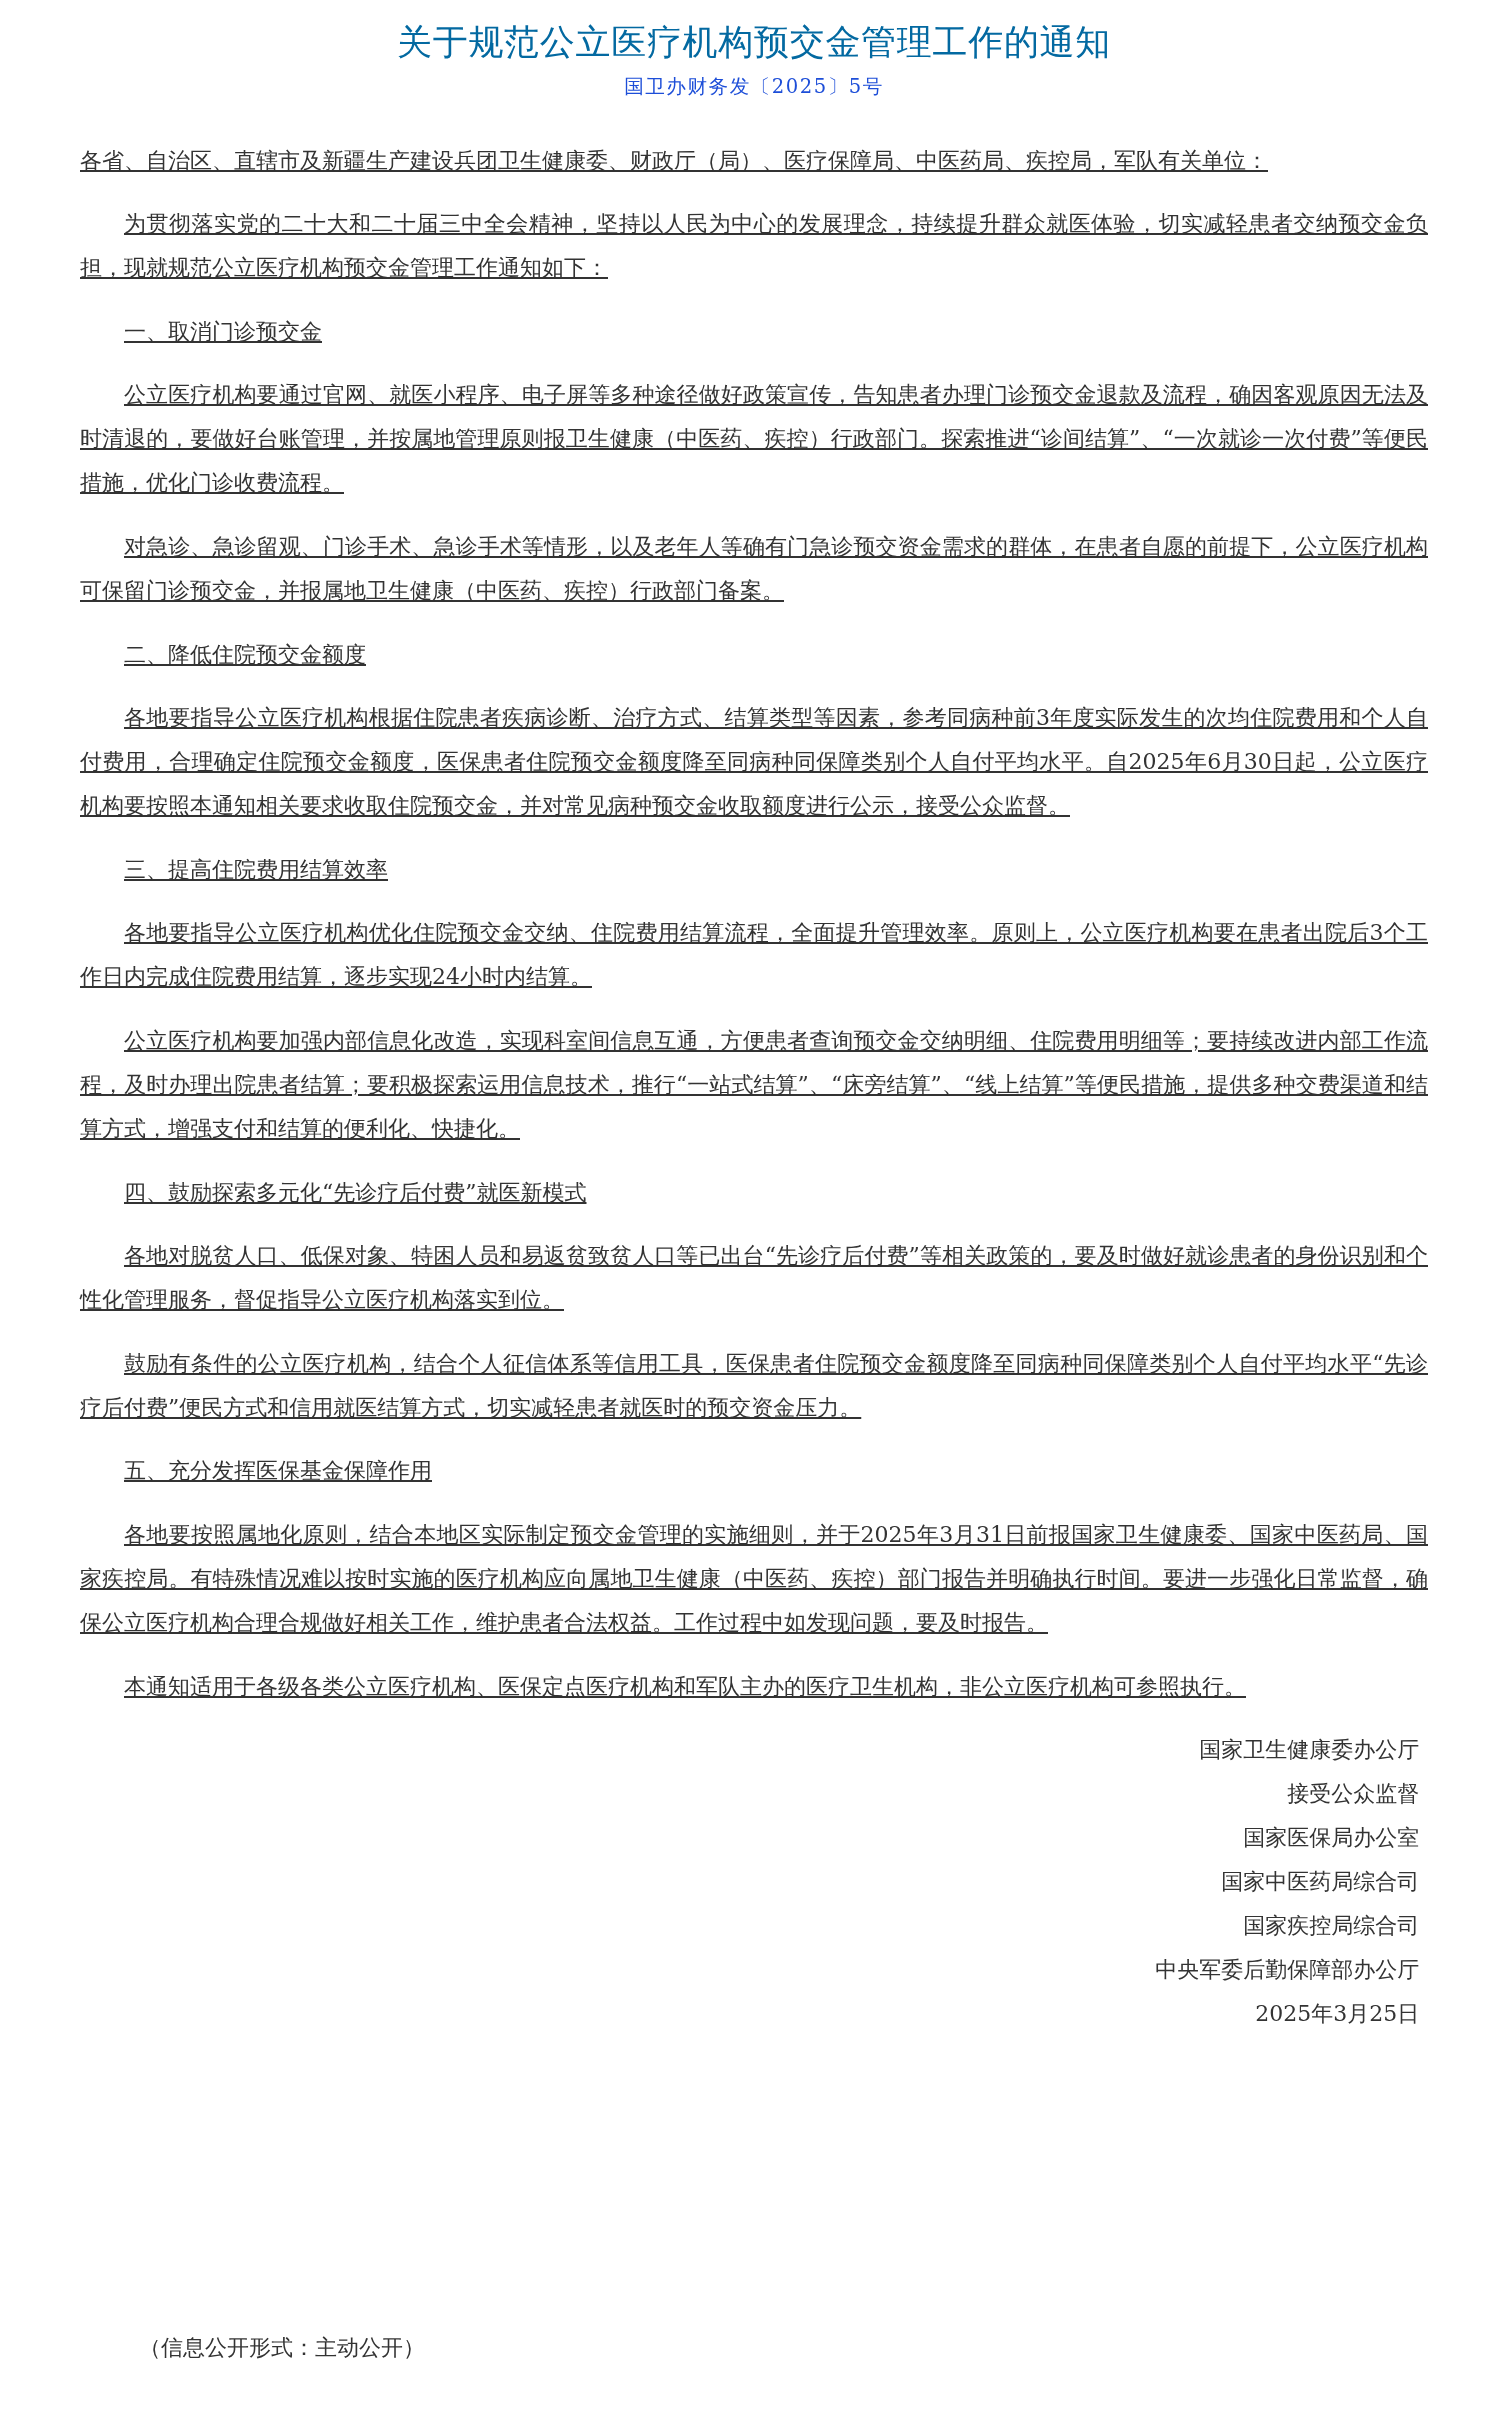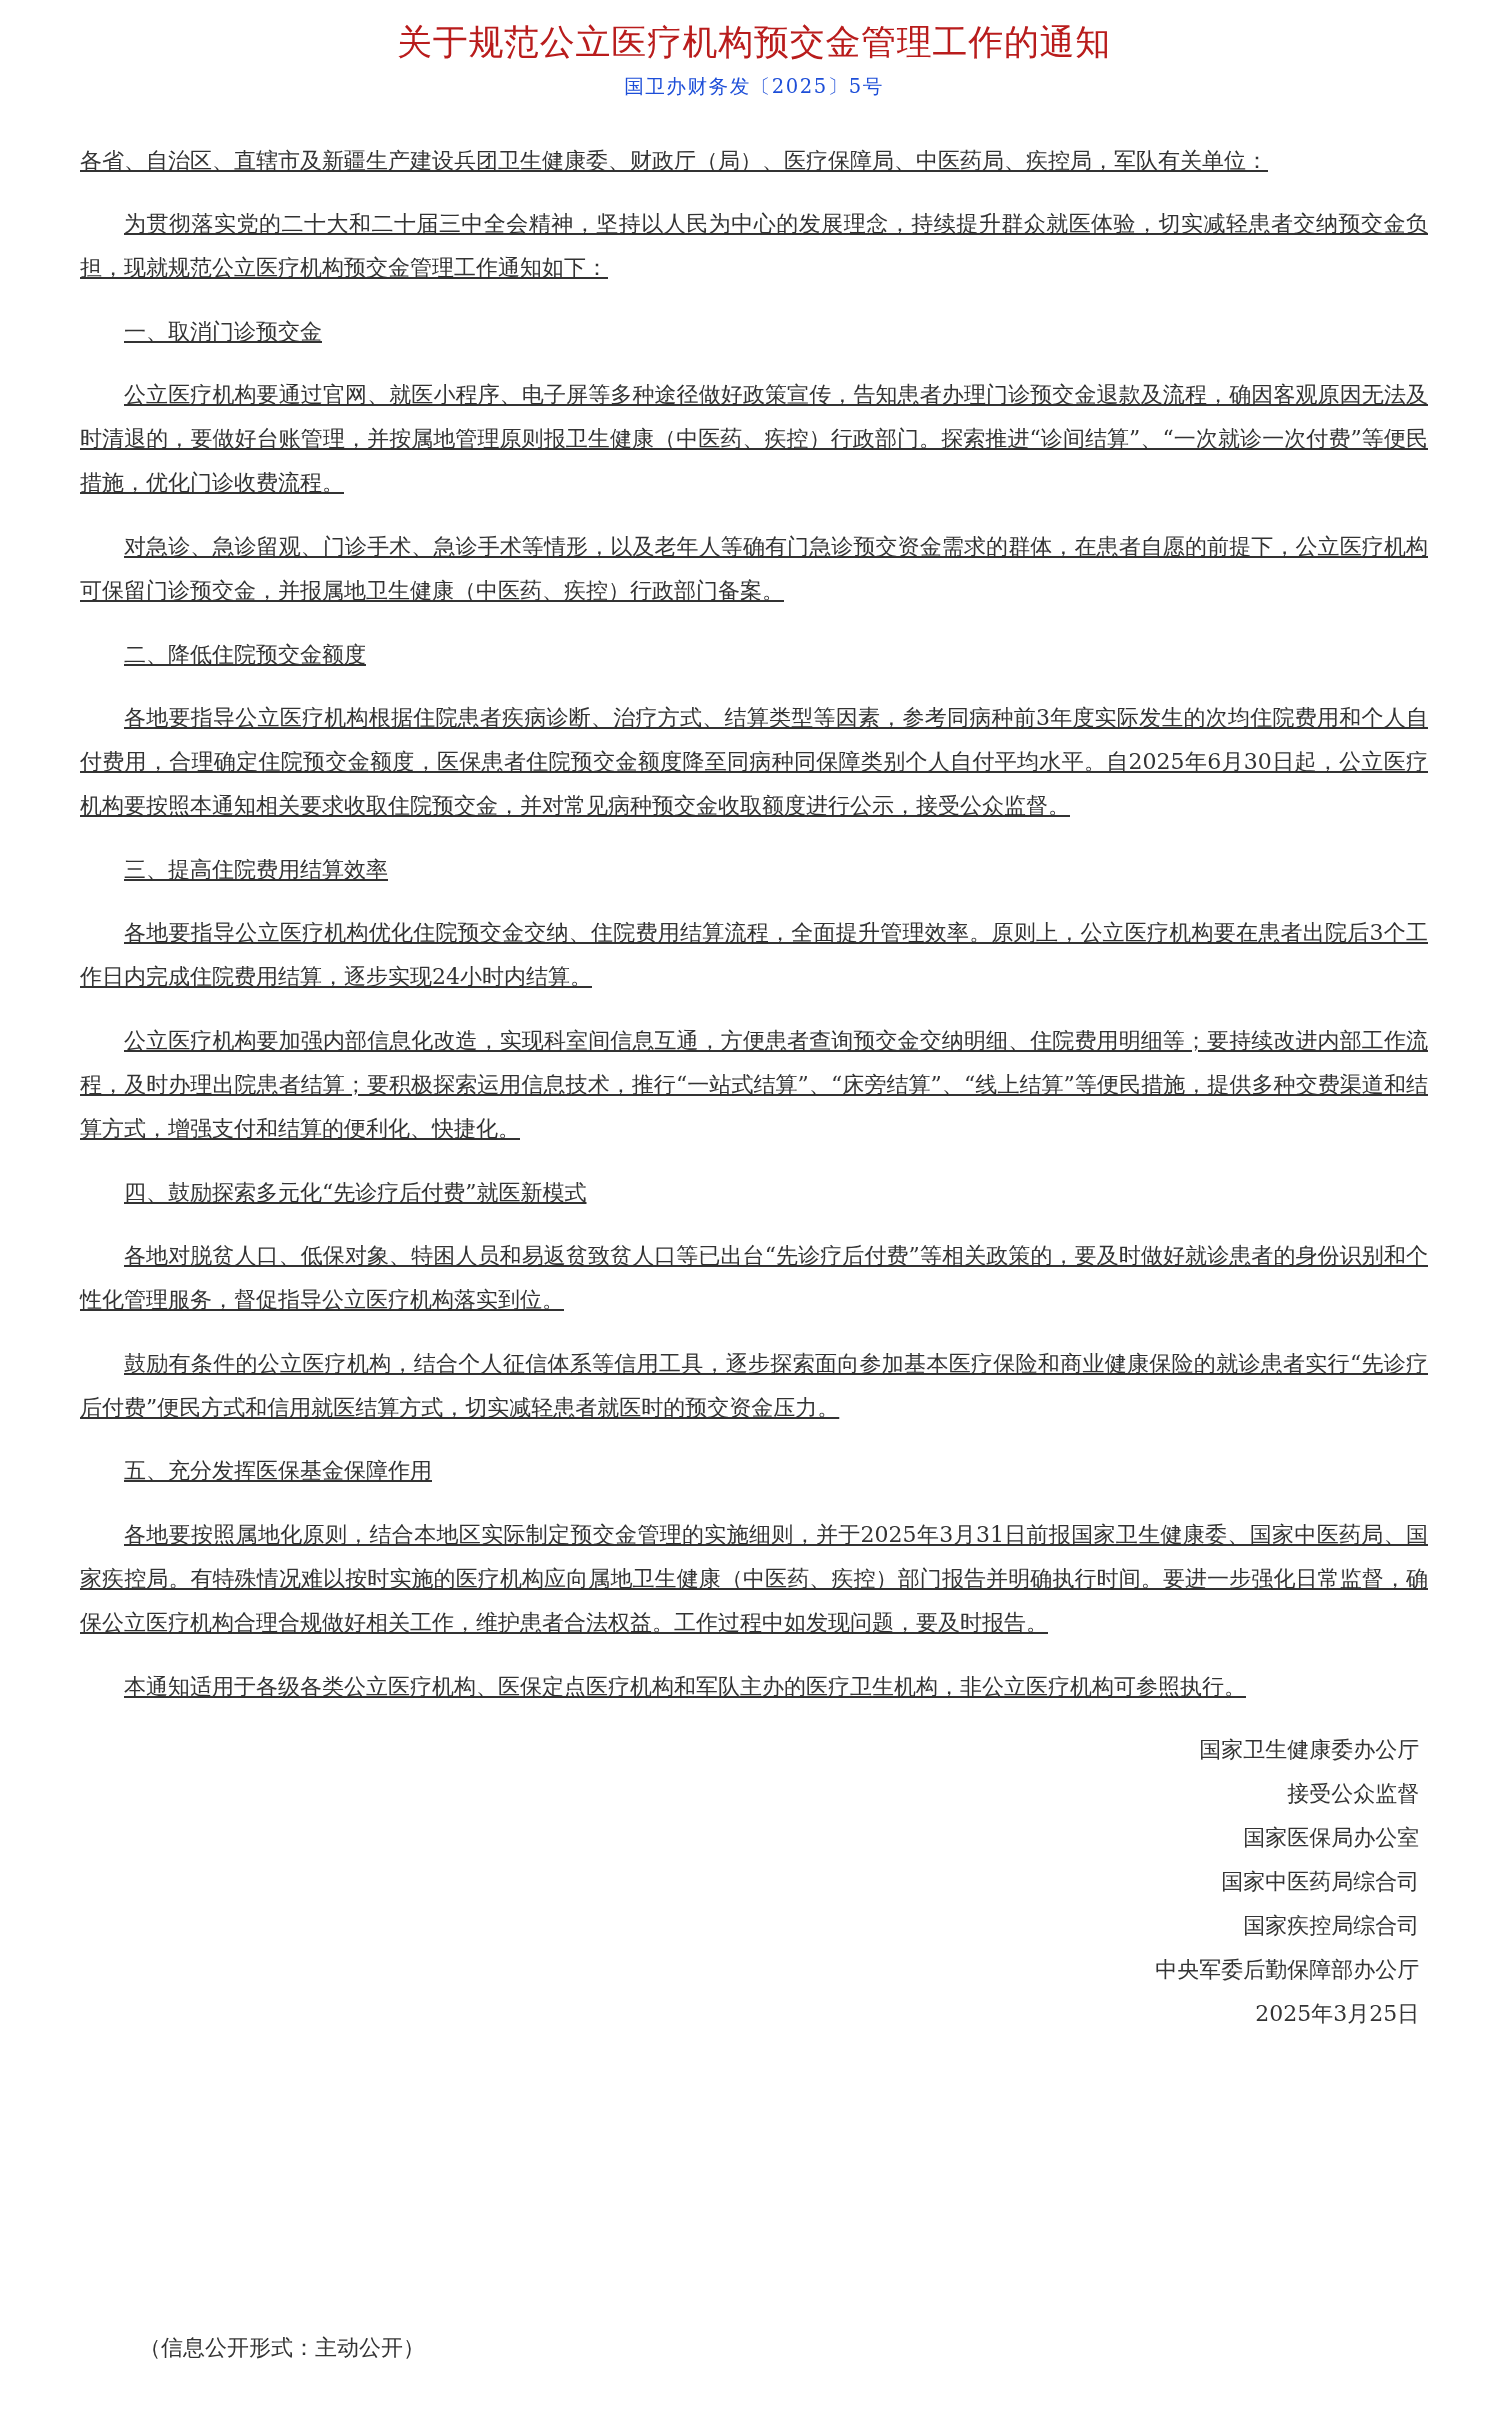--- a/index.html
+++ b/index.html
@@ -16,21 +16,21 @@
     left: 80px;
     top: 0;
     width: 1348px;
   }
   .title {
     margin: 22px 0 0 0;
     text-align: center;
     font-size: 35px;
     line-height: 41px;
     font-weight: normal;
-    color: #b91c1c;
+    color: #0369a1;
     letter-spacing: 0.7px;
   }
   .docno {
     margin: 8.7px 0 0 0;
     text-align: center;
     font-size: 19.6px;
     line-height: 29px;
     color: #1d4ed8;
     letter-spacing: 1.5px;
   }
@@ -79,21 +79,21 @@
 
     <p class="indent">二、降低住院预交金额度</p>
     <p class="indent">各地要指导公立医疗机构根据住院患者疾病诊断、治疗方式、结算类型等因素，参考同病种前3年度实际发生的次均住院费用和个人自付费用，合理确定住院预交金额度，医保患者住院预交金额度降至同病种同保障类别个人自付平均水平。自2025年6月30日起，公立医疗机构要按照本通知相关要求收取住院预交金，并对常见病种预交金收取额度进行公示，接受公众监督。</p>
 
     <p class="indent">三、提高住院费用结算效率</p>
     <p class="indent">各地要指导公立医疗机构优化住院预交金交纳、住院费用结算流程，全面提升管理效率。原则上，公立医疗机构要在患者出院后3个工作日内完成住院费用结算，逐步实现24小时内结算。</p>
     <p class="indent">公立医疗机构要加强内部信息化改造，实现科室间信息互通，方便患者查询预交金交纳明细、住院费用明细等；要持续改进内部工作流程，及时办理出院患者结算；要积极探索运用信息技术，推行“一站式结算”、“床旁结算”、“线上结算”等便民措施，提供多种交费渠道和结算方式，增强支付和结算的便利化、快捷化。</p>
 
     <p class="indent">四、鼓励探索多元化“先诊疗后付费”就医新模式</p>
     <p class="indent">各地对脱贫人口、低保对象、特困人员和易返贫致贫人口等已出台“先诊疗后付费”等相关政策的，要及时做好就诊患者的身份识别和个性化管理服务，督促指导公立医疗机构落实到位。</p>
-    <p class="indent">鼓励有条件的公立医疗机构，结合个人征信体系等信用工具，逐步探索面向参加基本医疗保险和商业健康保险的就诊患者实行“先诊疗后付费”便民方式和信用就医结算方式，切实减轻患者就医时的预交资金压力。</p>
+    <p class="indent">鼓励有条件的公立医疗机构，结合个人征信体系等信用工具，医保患者住院预交金额度降至同病种同保障类别个人自付平均水平“先诊疗后付费”便民方式和信用就医结算方式，切实减轻患者就医时的预交资金压力。</p>
 
     <p class="indent">五、充分发挥医保基金保障作用</p>
     <p class="indent">各地要按照属地化原则，结合本地区实际制定预交金管理的实施细则，并于2025年3月31日前报国家卫生健康委、国家中医药局、国家疾控局。有特殊情况难以按时实施的医疗机构应向属地卫生健康（中医药、疾控）部门报告并明确执行时间。要进一步强化日常监督，确保公立医疗机构合理合规做好相关工作，维护患者合法权益。工作过程中如发现问题，要及时报告。</p>
     <p class="indent">本通知适用于各级各类公立医疗机构、医保定点医疗机构和军队主办的医疗卫生机构，非公立医疗机构可参照执行。</p>
 
     <div class="signatures">
       <div>国家卫生健康委办公厅</div>
       <div>接受公众监督</div>
       <div>国家医保局办公室</div>
       <div>国家中医药局综合司</div>

